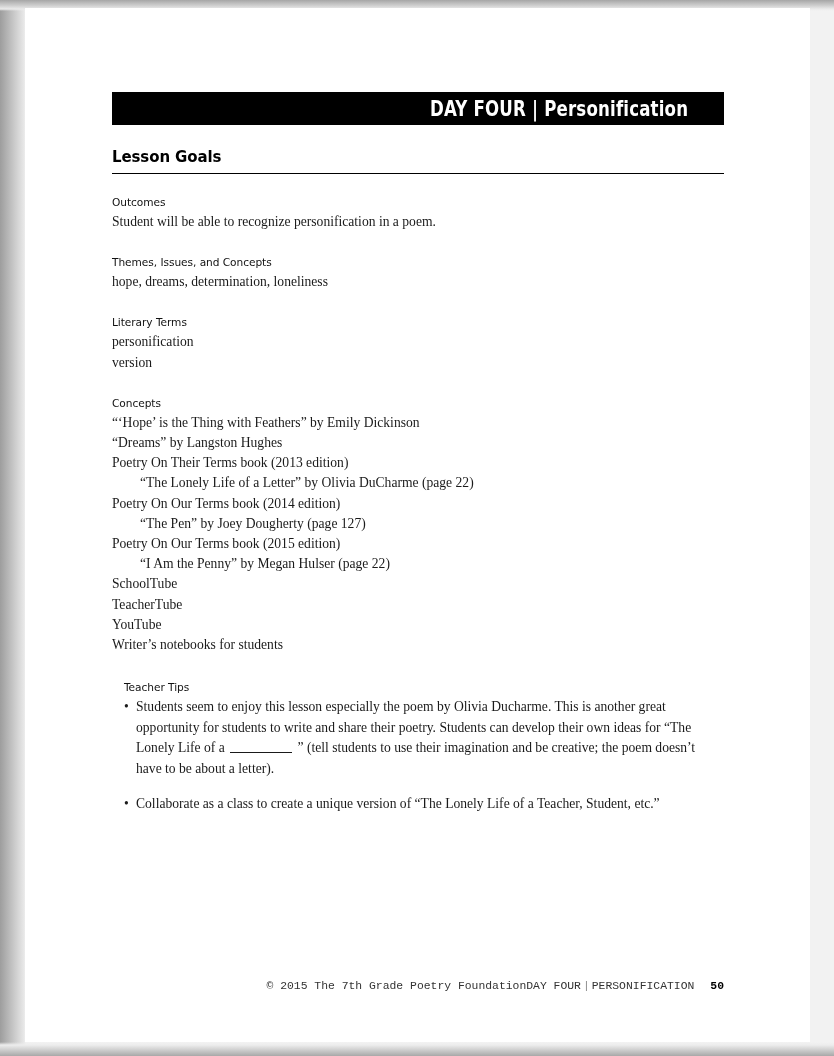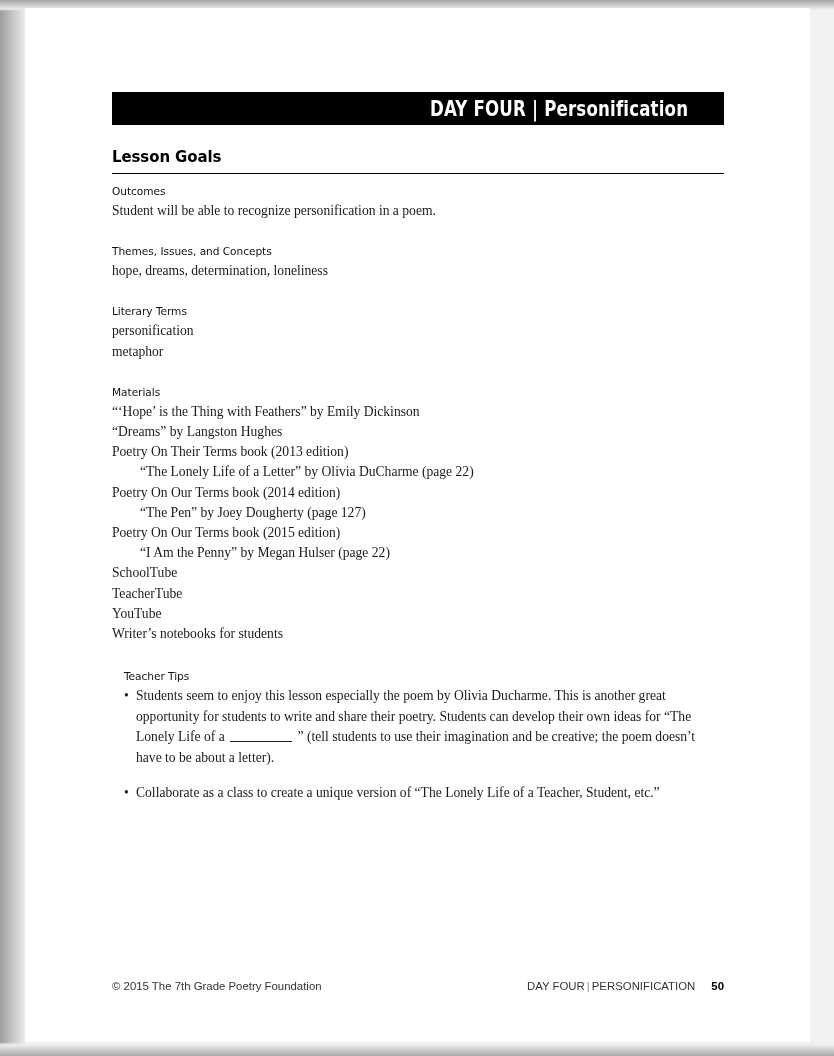--- a/index.html
+++ b/index.html
@@ -75,21 +75,21 @@
   }
 
   .section-title {
     font-family: "DejaVu Sans", "Liberation Sans", sans-serif;
     font-weight: bold;
     font-size: 15px;
     color: #000000;
     letter-spacing: -0.1px;
     padding-bottom: 7px;
     border-bottom: 1.6px solid #000000;
-    margin-bottom: 11px;
+    margin-bottom: 22px;
   }
 
   .block { margin-bottom: 24px; }
 
   .block-heading {
     font-family: "DejaVu Sans", "Liberation Sans", sans-serif;
     font-weight: normal;
     font-size: 10.6px;
     color: #111111;
     letter-spacing: -0.05px;
@@ -131,25 +131,25 @@
     margin: 0 2px -1px 2px;
     vertical-align: baseline;
   }
 
   
   .footer {
     position: absolute;
     left: 87px;
     top: 972px;
     width: 612px;
-    font-family: Liberation Sans, sans-serif;
+    font-family: Liberation Mono, monospace;
     font-size: 11.4px;
     color: #333333;
     display: flex;
-    justify-content: space-between;
+    justify-content: flex-end;
     align-items: baseline;
   }
   .footer-right { white-space: nowrap; }
   .footer-right .sep { color: #8a8a8a; padding: 0 2px; }
   .footer-right .pagenum { font-weight: bold; color: #000000; padding-left: 16px; }
 </style>
 </head>
 <body>
 
 <div class="canvas">
@@ -166,24 +166,24 @@
             <div class="block-heading">Outcomes</div>
             <div class="line">Student will be able to recognize personification in a poem.</div>
           </div>
           <div class="block">
             <div class="block-heading">Themes, Issues, and Concepts</div>
             <div class="line">hope, dreams, determination, loneliness</div>
           </div>
           <div class="block">
             <div class="block-heading">Literary Terms</div>
             <div class="line">personification</div>
-            <div class="line">metaphor</div>
-          </div>
-          <div class="block">
-            <div class="block-heading">Materials</div>
+            <div class="line">version</div>
+          </div>
+          <div class="block">
+            <div class="block-heading">Concepts</div>
             <div class="line">“‘Hope’ is the Thing with Feathers” by Emily Dickinson</div>
             <div class="line">“Dreams” by Langston Hughes</div>
             <div class="line">Poetry On Their Terms book (2013 edition)</div>
             <div class="line indent">“The Lonely Life of a Letter” by Olivia DuCharme (page 22)</div>
             <div class="line">Poetry On Our Terms book (2014 edition)</div>
             <div class="line indent">“The Pen” by Joey Dougherty (page 127)</div>
             <div class="line">Poetry On Our Terms book (2015 edition)</div>
             <div class="line indent">“I Am the Penny” by Megan Hulser (page 22)</div>
             <div class="line">SchoolTube</div>
             <div class="line">TeacherTube</div>

